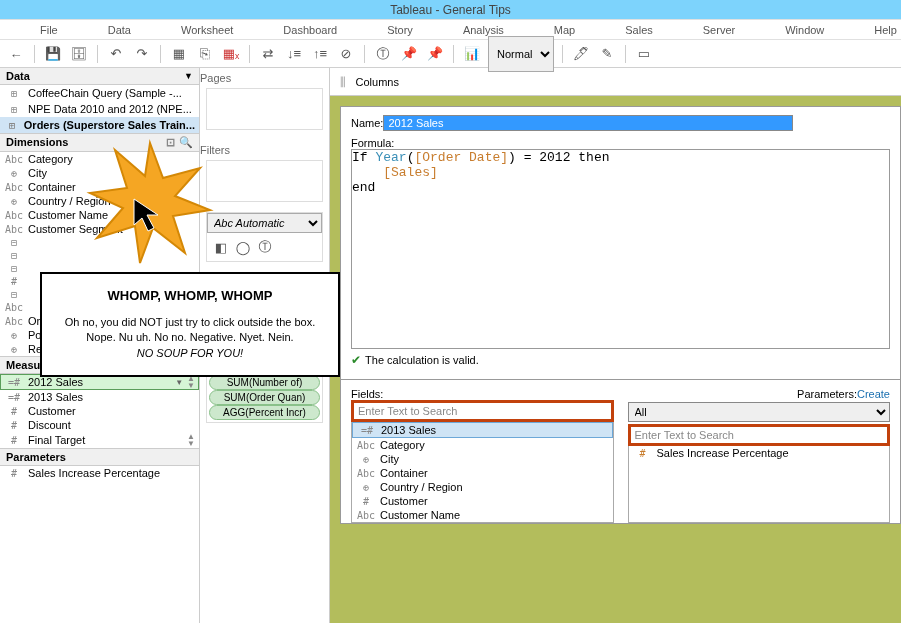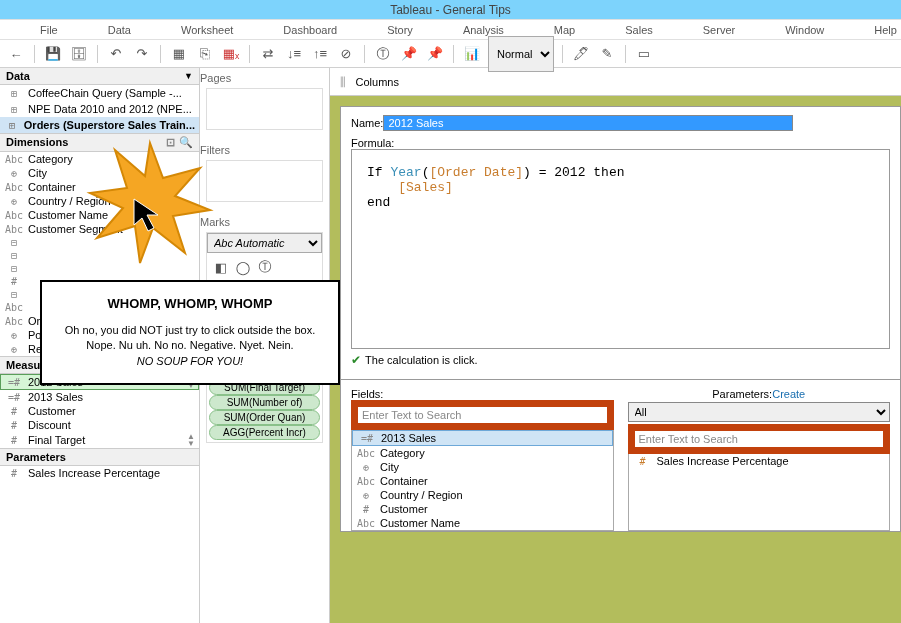--- a/index.html
+++ b/index.html
@@ -31,35 +31,35 @@
 .mv-box { margin: 18px 6px 0; border: 1px solid #ddd; }
 .mv-hdr { background: #cde8cd; padding: 2px 6px; border-bottom: 1px solid #8ac18a; font-size: 11px; }
 .mv-list { padding: 2px; }
 .right { flex: 1; display: flex; flex-direction: column; overflow: hidden; }
 .col-shelf { height: 28px; border-bottom: 1px solid #ccc; display: flex; align-items: center; padding: 0 10px; gap: 10px; }
 .col-icon { color: #999; font-size: 12px; }
 .right-body { flex: 1; background: #b3bd5c; padding: 10px 0 0 10px; display: flex; flex-direction: column; }
 .calc-panel { background: #fff; border: 1px solid #999; flex: 0 0 auto; padding: 8px 10px; display: flex; flex-direction: column; }
 .calc-row { display: flex; align-items: center; gap: 0; margin-bottom: 6px; }
 .calc-name-input { background: #3399ff; color: #fff; border: 1px solid #888; padding: 1px 4px; width: 410px; font-size: 11px; }
-.formula-box { border: 1px solid #999; height: 200px; padding: 15px; font-family: "Courier New", monospace; font-size: 13px; white-space: pre; overflow: auto; background: #fff; }
+.formula-box { border: 1px solid #999; height: 200px; padding: 0; font-family: "Courier New", monospace; font-size: 13px; white-space: pre; overflow: auto; background: #fff; }
 .kw { color: #000; }
 .fn { color: #3a8fb7; }
 .fld { color: #c87d2e; }
 .valid-row { display: flex; align-items: center; gap: 4px; padding: 4px 0; }
 .check { color: #2a8a2a; font-size: 12px; }
 .fields-area { background: #fff; border: 1px solid #999; border-top: none; padding: 8px 10px 0; display: flex; gap: 14px; }
 .fields-col { flex: 1; display: flex; flex-direction: column; }
 .fields-select { border: 1px solid #888; padding: 2px; font-size: 11px; margin: 2px 0; }
-.search-box { border: 7px solid #c2410c; padding: 2px 4px; color: #888; font-size: 11px; }
+.search-box { border: 3px solid #c2410c; padding: 2px 4px; color: #888; font-size: 11px; }
 .field-list { border: 1px solid #aaa; border-top: none; flex: 1; overflow: auto; }
 .field-row { padding: 1px 4px; display: flex; align-items: center; gap: 4px; }
 .field-row.sel { background: #cfe4f5; border: 1px solid #6da8d8; }
 .create-link { color: #1a6fb0; text-align: right; font-size: 11px; }
-.overlay-box { position: absolute; left: 40px; top: 280px; width: 300px; background: #fff; border: 2px solid #000; padding: 14px 22px; text-align: center; z-index: 50; }
+.overlay-box { position: absolute; left: 40px; top: 272px; width: 300px; background: #fff; border: 2px solid #000; padding: 14px 22px; text-align: center; z-index: 50; }
 .overlay-box h3 { font-size: 13px; font-weight: bold; margin-bottom: 12px; font-family: Arial, sans-serif; }
 .overlay-box p { font-size: 11px; line-height: 1.4; }
 .overlay-box .em { font-style: italic; }
 .starburst { position: absolute; left: 85px; top: 138px; z-index: 40; }
 .cursor-arrow { position: absolute; left: 130px; top: 195px; z-index: 45; }
 </style>
 </head>
 <body>
 
 <div class="titlebar">Tableau - General Tips</div>
@@ -232,21 +232,20 @@
         <span class="icon-type">#</span>
         <span>Sales Increase Percentage</span>
       </div>
   </div>
 
   <div class="mid">
     <div class="shelf-label">Pages</div>
     <div class="shelf-box"></div>
     <div class="shelf-label">Filters</div>
     <div class="shelf-box"></div>
-    <div class="shelf-label">Marks</div>
     <div class="marks-card">
       <select class="marks-select"><option>Abc Automatic</option></select>
       <div class="pill-area">
         <span class="tb-btn">◧</span>
         <span class="tb-btn">◯</span>
         <span class="tb-btn">Ⓣ</span>
       </div>
     </div>
     <div class="mv-box">
       <div class="mv-hdr">Measure Values</div>
@@ -273,21 +272,21 @@
         <div class="calc-row">
           <span>Name:</span>
           <input class="calc-name-input" value="2012 Sales" style="">
         </div>
         <div>Formula:</div>
         <div class="formula-box"><span class="kw">If </span><span class="fn">Year</span><span>(</span><span class="fld">[Order Date]</span><span class="kw">) = 2012 then</span>
     <span class="fld">[Sales]</span>
 <span class="kw">end</span></div>
         <div class="valid-row">
           <span class="check">✔</span>
-          <span>The calculation is click.</span>
+          <span>The calculation is valid.</span>
         </div>
       </div>
       <div class="fields-area">
         <div class="fields-col">
           <span>Fields:</span>
           <div class="search-box">Enter Text to Search</div>
           <div class="field-list">
             <div class="field-row sel">
                 <span class="icon-type">=#</span>
                 <span>2013 Sales</span>
@@ -312,21 +311,21 @@
                 <span class="icon-type">#</span>
                 <span>Customer</span>
               </div>
             <div class="field-row">
                 <span class="icon-type">Abc</span>
                 <span>Customer Name</span>
               </div>
           </div>
         </div>
         <div class="fields-col">
-          <div style="display:flex;justify-content:center">
+          <div style="display:flex;justify-content:flex-end">
             <span>Parameters:</span>
             <span class="create-link">Create</span>
           </div>
           <select class="fields-select"><option>All</option></select>
           <div class="search-box">Enter Text to Search</div>
           <div class="field-list">
             <div class="field-row">
                 <span class="icon-type" style="color:#c87d2e">#</span>
                 <span>Sales Increase Percentage</span>
               </div>

